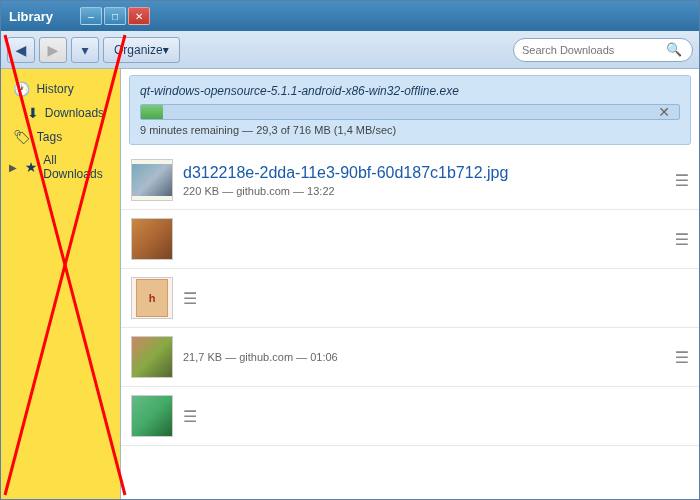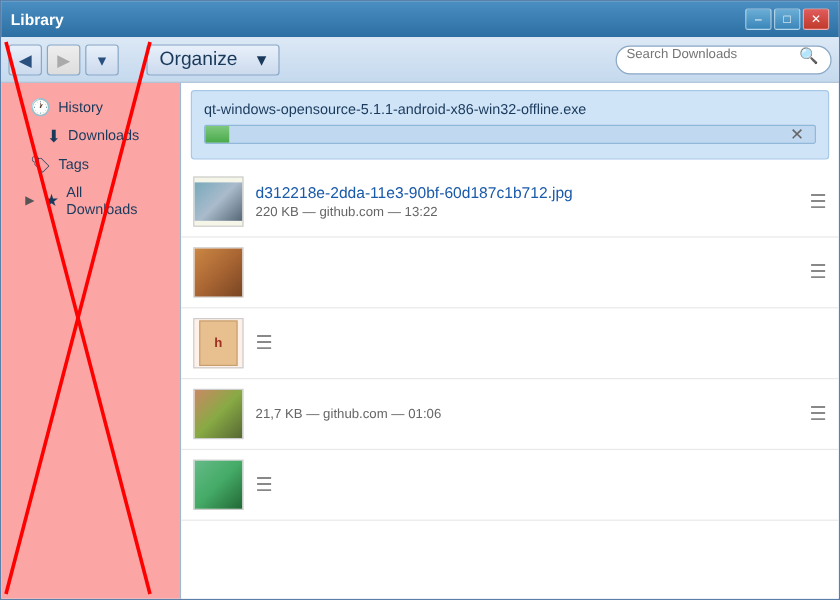--- a/index.html
+++ b/index.html
@@ -21,22 +21,22 @@
       flex-direction: column;
       background: #f0f4f8;
     }
 
     .title-bar {
       background: linear-gradient(to bottom, #4a8ec2, #2d6fa3);
       height: 30px;
       display: flex;
       align-items: center;
       padding: 0 8px;
-      justify-content: space-between;
-      flex-shrink: 0;
+      flex-shrink: 0;
+      gap: 27px;
     }
     .title-bar-text {
       color: white;
       font-size: 13px;
       font-weight: bold;
     }
     .title-bar-controls {
       display: flex;
       gap: 2px;
     }
@@ -87,34 +87,33 @@
     }
     .organize-btn {
       height: 26px;
       padding: 0 10px;
       border: 1px solid #8aa8c5;
       background: linear-gradient(to bottom, #e8f0fa, #ccdaee);
       border-radius: 3px;
       cursor: pointer;
       display: flex;
       align-items: center;
-      gap: 16px;
+      gap: 0;
       color: #1a3a5c;
-      font-size: 16px;
-      margin-left: 19px;
+      font-size: 12px;
     }
     .search-box {
       margin-left: auto;
       height: 24px;
       width: 180px;
       border: 1px solid #8aa8c5;
       border-radius: 12px;
       background: white;
       display: flex;
-      align-items: flex-start;
+      align-items: center;
       padding: 0 8px;
       gap: 4px;
     }
     .search-box input {
       border: none;
       outline: none;
       background: transparent;
       font-size: 11px;
       color: #999;
       width: 140px;
@@ -127,24 +126,24 @@
 
     
     .main-area {
       display: flex;
       flex: 1;
       overflow: hidden;
     }
 
     
     .sidebar {
-      width: 150px;
-      background: #fca5a5;
+      width: 120px;
+      background: #fde047;
       border-right: 1px solid #a0b8d0;
-      padding: 8px 16px;
+      padding: 8px 4px;
       flex-shrink: 0;
       overflow-y: auto;
     }
     .sidebar-item {
       display: flex;
       align-items: center;
       padding: 4px 8px;
       gap: 6px;
       cursor: pointer;
       color: #1a3a5c;
@@ -177,20 +176,21 @@
       border: 1px solid #a8c8e8;
       margin: 6px 8px;
       padding: 8px 10px;
       border-radius: 3px;
       position: relative;
     }
     .download-active .filename {
       font-size: 12px;
       color: #1a3a5c;
       margin-bottom: 6px;
+      font-style: italic;
     }
     .progress-bar-container {
       background: #c0d8f0;
       height: 16px;
       border-radius: 2px;
       border: 1px solid #90b8d8;
       overflow: hidden;
       position: relative;
       margin-bottom: 4px;
     }
@@ -236,21 +236,21 @@
       background: #f5f5e8;
     }
     .item-thumb.file-thumb {
       background: #fff0e8;
     }
     .item-info {
       flex: 1;
     }
     .item-name {
       color: #1a5aaa;
-      font-size: 13px;
+      font-size: 16px;
       margin-bottom: 3px;
     }
     .item-meta {
       color: #666;
       font-size: 11px;
     }
     .item-action {
       color: #888;
       font-size: 16px;
       cursor: pointer;
@@ -373,20 +373,21 @@
       <div class="content">
 
         <div class="download-active">
           <div class="filename">qt-windows-opensource-5.1.1-android-x86-win32-offline.exe</div>
           <div style="position:relative;">
             <div class="progress-bar-container">
               <div class="progress-bar-fill" style="width: 4%;"></div>
             </div>
             <span class="download-cancel">✕</span>
           </div>
+          <div class="download-status">9 minutes remaining — 29,3 of 716 MB (1,4 MB/sec)</div>
         </div>
 
         <div class="download-item">
           <div class="item-thumb image-thumb">
             <div class="thumb-landscape"></div>
           </div>
           <div class="item-info">
             <div class="item-name">d312218e-2dda-11e3-90bf-60d187c1b712.jpg</div>
             <div class="item-meta">220 KB — github.com — 13:22</div>
           </div>

